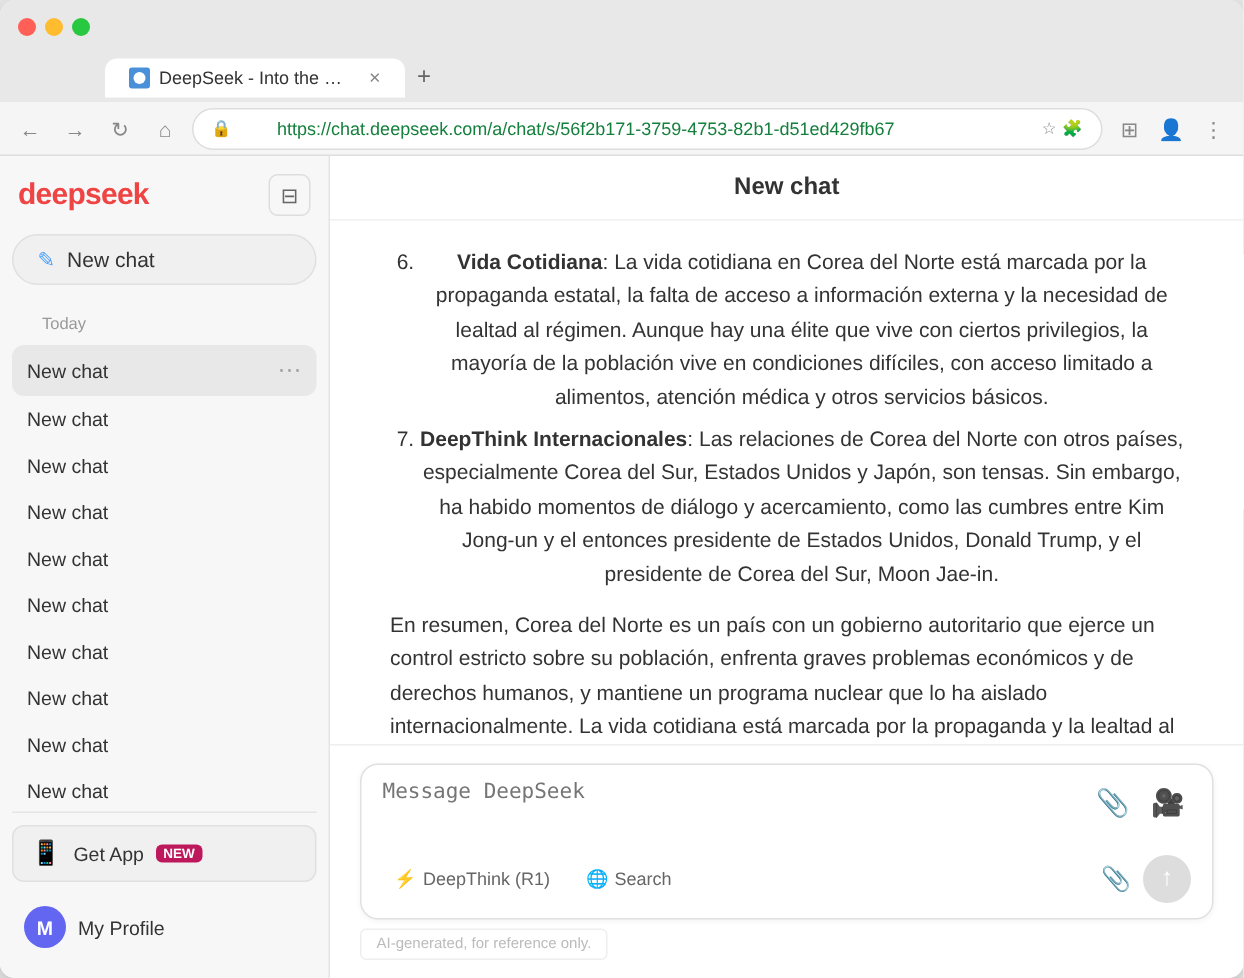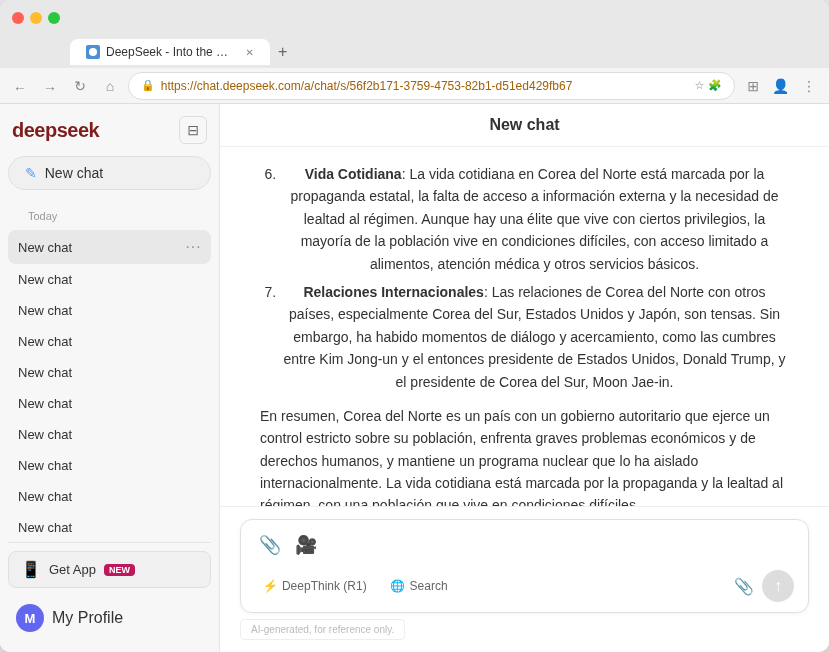--- a/index.html
+++ b/index.html
@@ -15,48 +15,48 @@
     .tl-green { background: #28c840; }
     .tab-bar { background: #e8e8e8; display: flex; align-items: center; padding: 0 70px; height: 32px; gap: 0; }
     .tab { background: #ffffff; border-radius: 8px 8px 0 0; padding: 6px 16px; font-size: 12px; color: #333; display: flex; align-items: center; gap: 6px; min-width: 160px; max-width: 200px; position: relative; }
     .tab-favicon { width: 14px; height: 14px; background: #4a90d9; border-radius: 2px; display: flex; align-items: center; justify-content: center; }
     .tab-title { font-size: 12px; color: #333; white-space: nowrap; overflow: hidden; text-overflow: ellipsis; flex: 1; }
     .tab-close { font-size: 10px; color: #888; cursor: pointer; margin-left: 4px; }
     .new-tab-btn { background: none; border: none; font-size: 16px; color: #666; cursor: pointer; padding: 4px 8px; }
     .address-bar-row { background: #f5f5f5; display: flex; align-items: center; padding: 4px 8px; gap: 6px; height: 36px; border-bottom: 1px solid #ddd; }
     .nav-btn { background: none; border: none; font-size: 14px; color: #888; cursor: pointer; padding: 4px; width: 24px; height: 24px; display: flex; align-items: center; justify-content: center; border-radius: 4px; }
     .address-bar { flex: 1; background: #fff; border: 1px solid #ddd; border-radius: 20px; padding: 4px 12px; font-size: 12px; color: #333; display: flex; align-items: center; gap: 6px; height: 28px; }
-    .address-text { flex: 1; font-size: 12px; color: #a16207; }
+    .address-text { flex: 1; font-size: 12px; color: #15803d; margin-left: 24px; }
     .address-icons { display: flex; gap: 4px; align-items: center; }
     .addr-icon { font-size: 11px; color: #888; cursor: pointer; }
     .browser-actions { display: flex; gap: 4px; align-items: center; }
 
     
     .app-container { display: flex; flex: 1; background: #fff; overflow: hidden; }
 
     
     .sidebar { width: 220px; background: #f7f7f8; border-right: 1px solid #e5e5e5; display: flex; flex-direction: column; padding: 12px 8px; overflow: hidden; flex-shrink: 0; }
     .sidebar-header { display: flex; align-items: center; justify-content: space-between; margin-bottom: 12px; padding: 0 4px; }
-    .deepseek-logo { font-size: 20px; font-weight: 700; color: #7f1d1d; letter-spacing: -0.5px; }
+    .deepseek-logo { font-size: 20px; font-weight: 700; color: #ef4444; letter-spacing: -0.5px; }
     .sidebar-toggle { background: none; border: 1px solid #ddd; border-radius: 6px; width: 28px; height: 28px; cursor: pointer; display: flex; align-items: center; justify-content: center; color: #666; font-size: 14px; }
     .new-chat-btn { background: #f0f0f0; border: 1px solid #e0e0e0; border-radius: 20px; padding: 8px 16px; cursor: pointer; display: flex; align-items: center; gap: 8px; font-size: 14px; color: #333; margin-bottom: 16px; width: 100%; }
     .new-chat-btn-icon { font-size: 14px; color: #4a9eff; }
     .section-label { font-size: 11px; color: #999; padding: 4px 8px; margin-bottom: 4px; font-weight: 500; margin-left: 12px; }
     .chat-list { overflow-y: auto; flex: 1; }
     .chat-item { padding: 8px 10px; border-radius: 8px; cursor: pointer; display: flex; align-items: center; justify-content: space-between; font-size: 13px; color: #333; }
     .chat-item.active { background: #e8e8e8; }
     .chat-item-text { white-space: nowrap; overflow: hidden; text-overflow: ellipsis; flex: 1; }
     .chat-item-dots { color: #999; font-size: 16px; opacity: 0; }
     .chat-item.active .chat-item-dots { opacity: 1; }
     .sidebar-bottom { margin-top: auto; padding-top: 8px; border-top: 1px solid #e5e5e5; }
     .get-app-btn { background: #f0f0f0; border: 1px solid #e0e0e0; border-radius: 8px; padding: 8px 12px; display: flex; align-items: center; gap: 8px; cursor: pointer; margin-bottom: 8px; font-size: 13px; color: #333; width: 100%; }
     .new-badge { background: #be185d; color: white; font-size: 9px; padding: 1px 5px; border-radius: 4px; font-weight: 600; }
     .profile-btn { display: flex; align-items: center; gap: 8px; padding: 8px; cursor: pointer; border-radius: 8px; }
     .avatar { width: 28px; height: 28px; background: #6366f1; border-radius: 50%; display: flex; align-items: center; justify-content: center; color: white; font-size: 13px; font-weight: 600; }
-    .profile-name { font-size: 16px; color: #333; }
+    .profile-name { font-size: 13px; color: #333; }
 
     
     .main-content { flex: 1; display: flex; flex-direction: column; overflow: hidden; }
     .chat-header { padding: 12px 20px; border-bottom: 1px solid #f0f0f0; text-align: center; font-size: 16px; font-weight: 600; color: #333; }
     .chat-messages { flex: 1; overflow-y: auto; padding: 16px 40px; }
     .message-block { margin-bottom: 16px; }
     .message-text { font-size: 14px; color: #333; line-height: 1.6; }
     .message-text p { margin-bottom: 10px; }
     .message-text ol { padding-left: 20px; }
     .message-text ol li { margin-bottom: 6px; font-size: 14px; line-height: 1.6; text-align: center; }
@@ -198,32 +198,33 @@
 
       <div class="chat-messages scrollbar-thin">
 
         <div class="message-block">
           <div class="message-text">
             <ol start="6">
               <li>
                 <span class="bold">Vida Cotidiana</span>: La vida cotidiana en Corea del Norte está marcada por la propaganda estatal, la falta de acceso a información externa y la necesidad de lealtad al régimen. Aunque hay una élite que vive con ciertos privilegios, la mayoría de la población vive en condiciones difíciles, con acceso limitado a alimentos, atención médica y otros servicios básicos.
               </li>
               <li>
-                <span class="bold">Relaciones Internacionales</span>: Las relaciones de Corea del Norte con otros países, especialmente Corea del Sur, Estados Unidos y Japón, son tensas. Sin embargo, ha habido momentos de diálogo y acercamiento, como las cumbres entre Kim Jong-un y el entonces presidente de Estados Unidos, Donald Trump, y el presidente de Corea del Sur, Moon Jae-in.
+                <span class="bold">DeepThink Internacionales</span>: Las relaciones de Corea del Norte con otros países, especialmente Corea del Sur, Estados Unidos y Japón, son tensas. Sin embargo, ha habido momentos de diálogo y acercamiento, como las cumbres entre Kim Jong-un y el entonces presidente de Estados Unidos, Donald Trump, y el presidente de Corea del Sur, Moon Jae-in.
               </li>
             </ol>
             <p style="margin-top:12px;">En resumen, Corea del Norte es un país con un gobierno autoritario que ejerce un control estricto sobre su población, enfrenta graves problemas económicos y de derechos humanos, y mantiene un programa nuclear que lo ha aislado internacionalmente. La vida cotidiana está marcada por la propaganda y la lealtad al régimen, con una población que vive en condiciones difíciles.</p>
           </div>
         </div>
 
       </div>
 
       <div class="input-area">
         <div class="input-box">
           <div style="display:flex;align-items:flex-start;justify-content:space-between;">
+            <textarea class="input-field" placeholder="Message DeepSeek" style=""></textarea>
             <div style="display:flex;gap:6px;flex-shrink:0;">
               <button class="msg-action-btn" style="font-size:18px;">📎</button>
               <button class="msg-action-btn" style="font-size:18px;color:#4a9eff;">🎥</button>
             </div>
           </div>
           <div class="input-toolbar">
             <div class="input-tools-left">
               <button class="input-tool-btn">
                 <span class="deepthink-icon">⚡</span>
                 <span>DeepThink (R1)</span>

